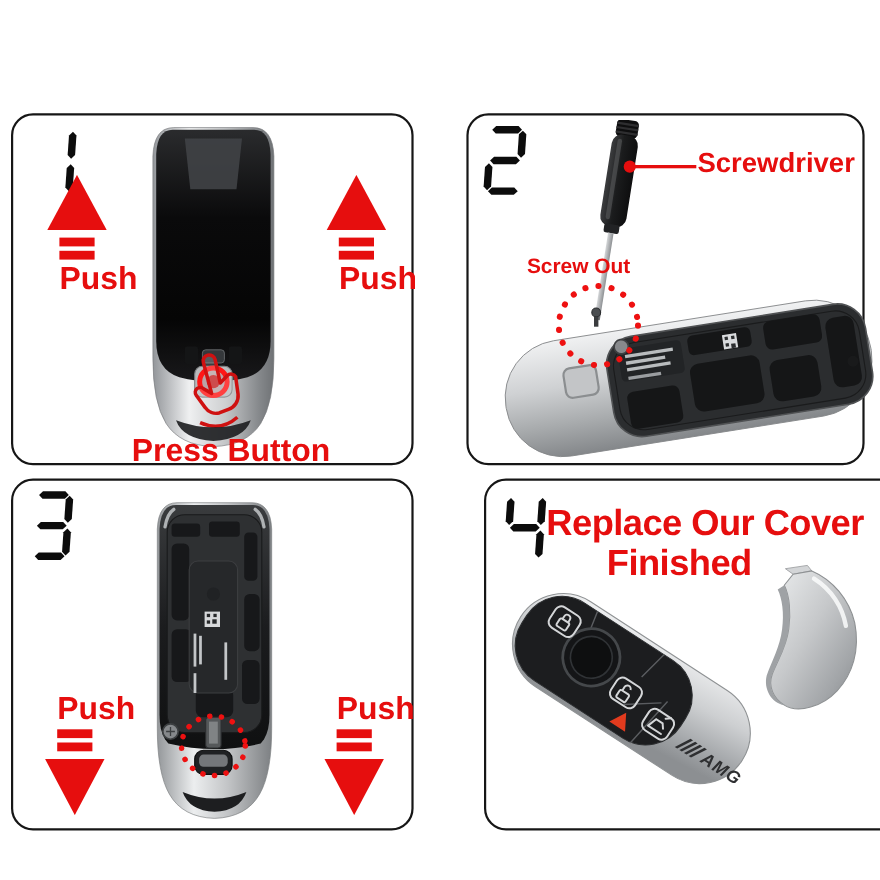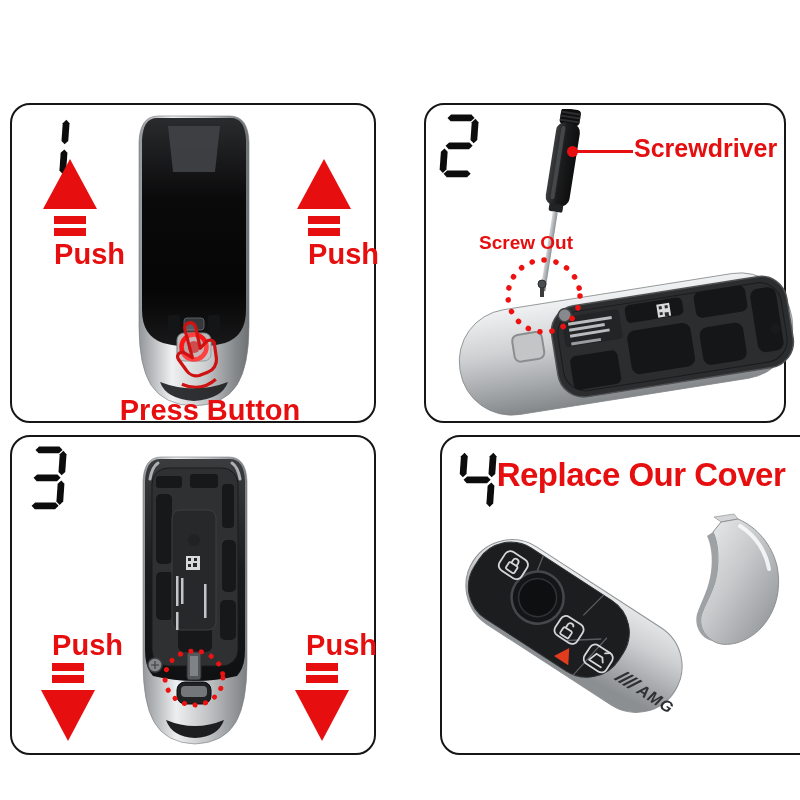--- a/index.html
+++ b/index.html
@@ -278,20 +278,21 @@
         <polygon class="seg" points="6,7 10,11 10,32 6,36 2,32 2,11"></polygon>
         <polygon class="seg" points="40,7 44,11 44,32 40,36 36,32 36,11"></polygon>
         <polygon class="seg" points="7,39 11,35 35,35 39,39 35,43 11,43"></polygon>
 
         <polygon class="seg" points="40,42 44,46 44,67 40,71 36,67 36,46"></polygon>
 
       </g>
     </svg>
 
     <div class="red-label title4" style="left:40px;top:20px;width:318px;">Replace Our Cover</div>
+    <div class="red-label title4" style="left:28px;top:57px;width:295px;">Finished</div>
 
     <svg class="abs" style="left:14px;top:94px;" width="236" height="190" viewBox="0 0 236 190">
       <defs>
         <linearGradient id="f4c" x1="0" y1="0" x2="0.25" y2="1">
           <stop offset="0" stop-color="#f2f3f4"></stop>
             <stop offset="0.45" stop-color="#cdcfd1"></stop>
           <stop offset="0.8" stop-color="#a3a6a9"></stop>
             <stop offset="1" stop-color="#8c8f92"></stop>
         </linearGradient>
       </defs>

